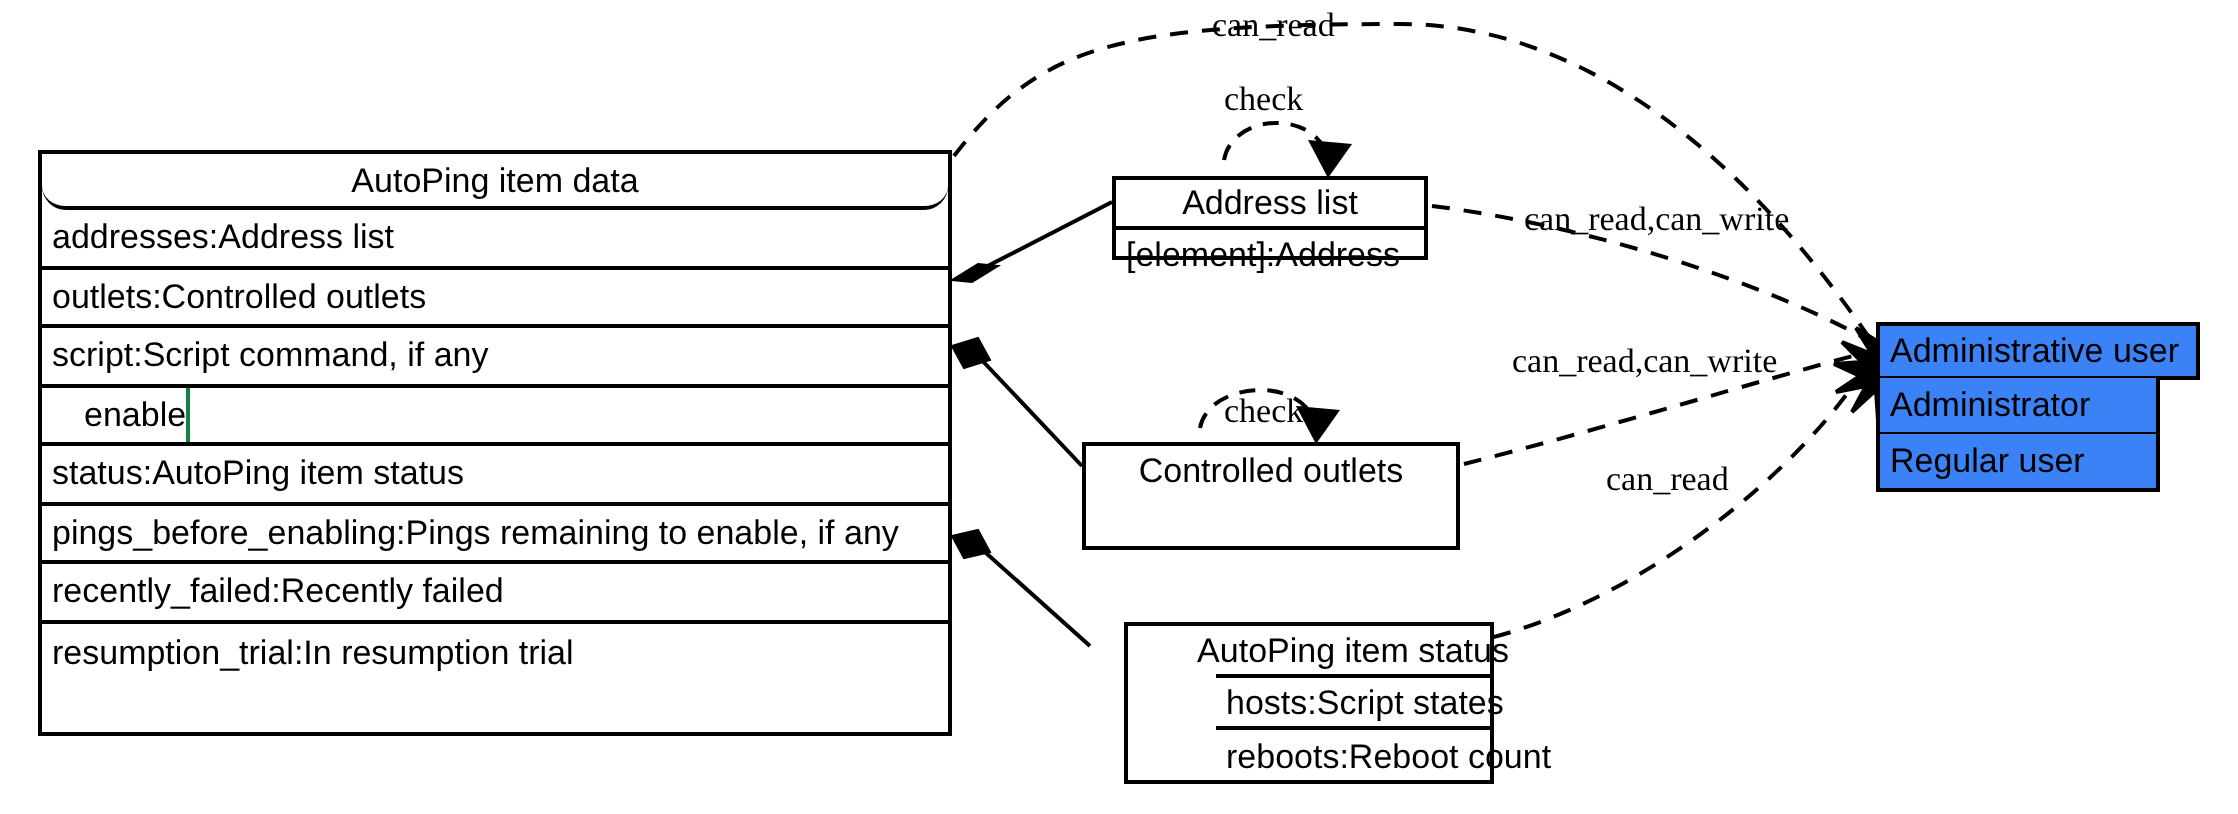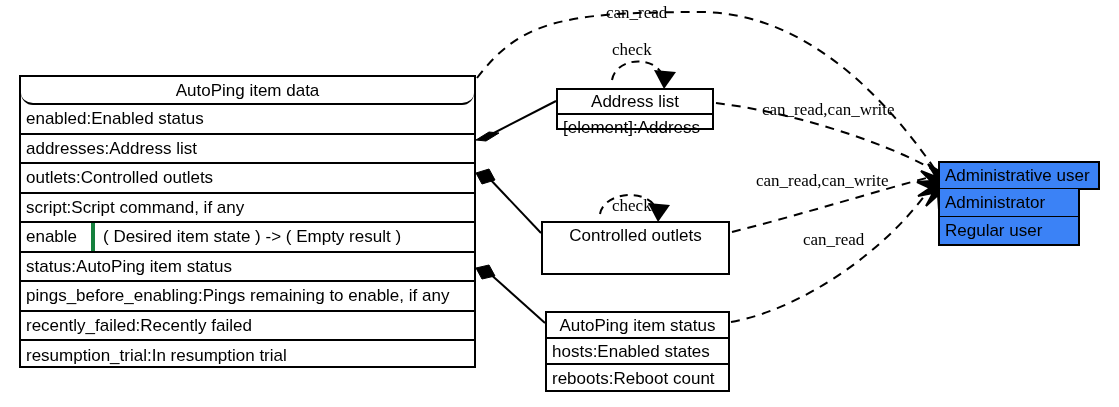--- a/index.html
+++ b/index.html
@@ -47,22 +47,22 @@
     justify-content: center;
   }
   .uml-row.attr {
     padding-left: 5px;
   }
   .uml-row.method {
     padding: 0;
   }
   .method-name {
     box-sizing: border-box;
-    border-right: 4px solid #15803d;
-    padding-left: 5px;
+    border-right: 2px solid #15803d;
+    padding-left: 21px;
     height: 100%;
     display: flex;
     align-items: center;
     text-align: right;
   }
   .method-sig {
     padding-left: 8px;
     height: 100%;
     display: flex;
     align-items: center;
@@ -88,24 +88,25 @@
   
   #box-controlled-outlets {
     left: 541px;
     top: 221px;
     width: 189px;
     height: 54px;
   }
   #box-controlled-outlets .uml-row { height: 25px; }
   
   #box-autoping-item-status {
-    left: 545px;
+    left: 562px;
     top: 311px;
     width: 185px;
     height: 81px;
+    padding-left: 44px;
   }
   #box-autoping-item-status .uml-row { height: 26px; }
   .enum-row {
     position: absolute;
     box-sizing: border-box;
     background: #3b82f6;
     border: 2px solid #000000;
     font-size: 17px;
     color: #000000;
     white-space: nowrap;
@@ -172,46 +173,44 @@
     <g fill="#000000" stroke="#000000" stroke-width="2">
       <polygon points="944,174 928,164 936,177 921,171 931,181 917,182 930,188 918,196
                        933,193 926,206 938,195 939,210 946,195 952,206 951,190 944,186
                        950,182 942,179"></polygon>
       <circle cx="938" cy="182" r="7"></circle>
     </g>
   </svg>
 
   <div class="uml-box" id="box-autoping-item-data">
     <div class="uml-row title">AutoPing item data</div>
-    <div class="uml-row attr">enabled:Enabled status</div>
     <div class="uml-row attr">addresses:Address list</div>
     <div class="uml-row attr">outlets:Controlled outlets</div>
     <div class="uml-row attr">script:Script command, if any</div>
     <div class="uml-row method">
       <span class="method-name">enable</span>
-      <span class="method-sig">(   Desired item state  )    -&gt; (   Empty result   )</span>
     </div>
     <div class="uml-row attr">status:AutoPing item status</div>
     <div class="uml-row attr">pings_before_enabling:Pings remaining to enable, if any</div>
     <div class="uml-row attr">recently_failed:Recently failed</div>
     <div class="uml-row attr">resumption_trial:In resumption trial</div>
   </div>
 
   <div class="uml-box" id="box-address-list">
     <div class="uml-row title">Address list</div>
     <div class="uml-row attr">[element]:Address</div>
   </div>
 
   <div class="uml-box" id="box-controlled-outlets">
     <div class="uml-row title">Controlled outlets</div>
   </div>
 
   <div class="uml-box" id="box-autoping-item-status">
     <div class="uml-row title">AutoPing item status</div>
-    <div class="uml-row attr">hosts:Enabled states</div>
+    <div class="uml-row attr">hosts:Script states</div>
     <div class="uml-row attr">reboots:Reboot count</div>
   </div>
 
   <div class="enum-row" id="enum-row-0">Administrative user</div>
   <div class="enum-row" id="enum-row-1">Administrator</div>
   <div class="enum-row" id="enum-row-2">Regular user</div>
 
   <div class="edge-label" style="left:606px; top:3px;">can_read</div>
 
   <div class="edge-label" style="left:612px; top:40px;">check</div>

